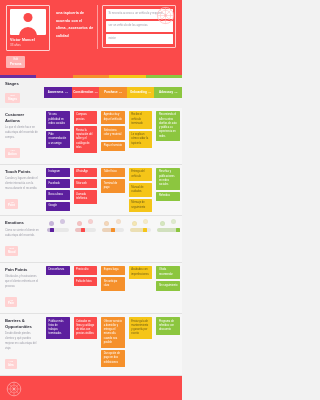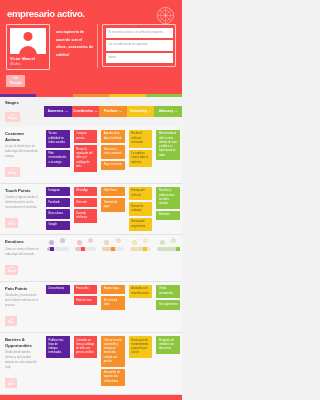--- a/index.html
+++ b/index.html
@@ -196,21 +196,20 @@
   }
   .footer-logo { width:16px; height:16px; flex:none; }
   .footer-txt { padding-top:1px; }
 </style>
 </head>
 <body>
 
 <div class="page">
 
   <div class="header">
-    <div class="brand">empresario activo.</div>
 
     <svg class="logo-wheel" viewBox="0 0 40 40">
       <circle cx="20" cy="20" r="17" fill="none" stroke="#ffb9b9" stroke-width="1.6"></circle>
       <circle cx="20" cy="20" r="11" fill="none" stroke="#ffb9b9" stroke-width="1"></circle>
       <circle cx="20" cy="20" r="2.4" fill="#ffb9b9"></circle>
       <g stroke="#ffb9b9" stroke-width="1">
         <line x1="20" y1="3" x2="20" y2="37"></line>
         <line x1="3" y1="20" x2="37" y2="20"></line>
         <line x1="8" y1="8" x2="32" y2="32"></line>
         <line x1="32" y1="8" x2="8" y2="32"></line>

